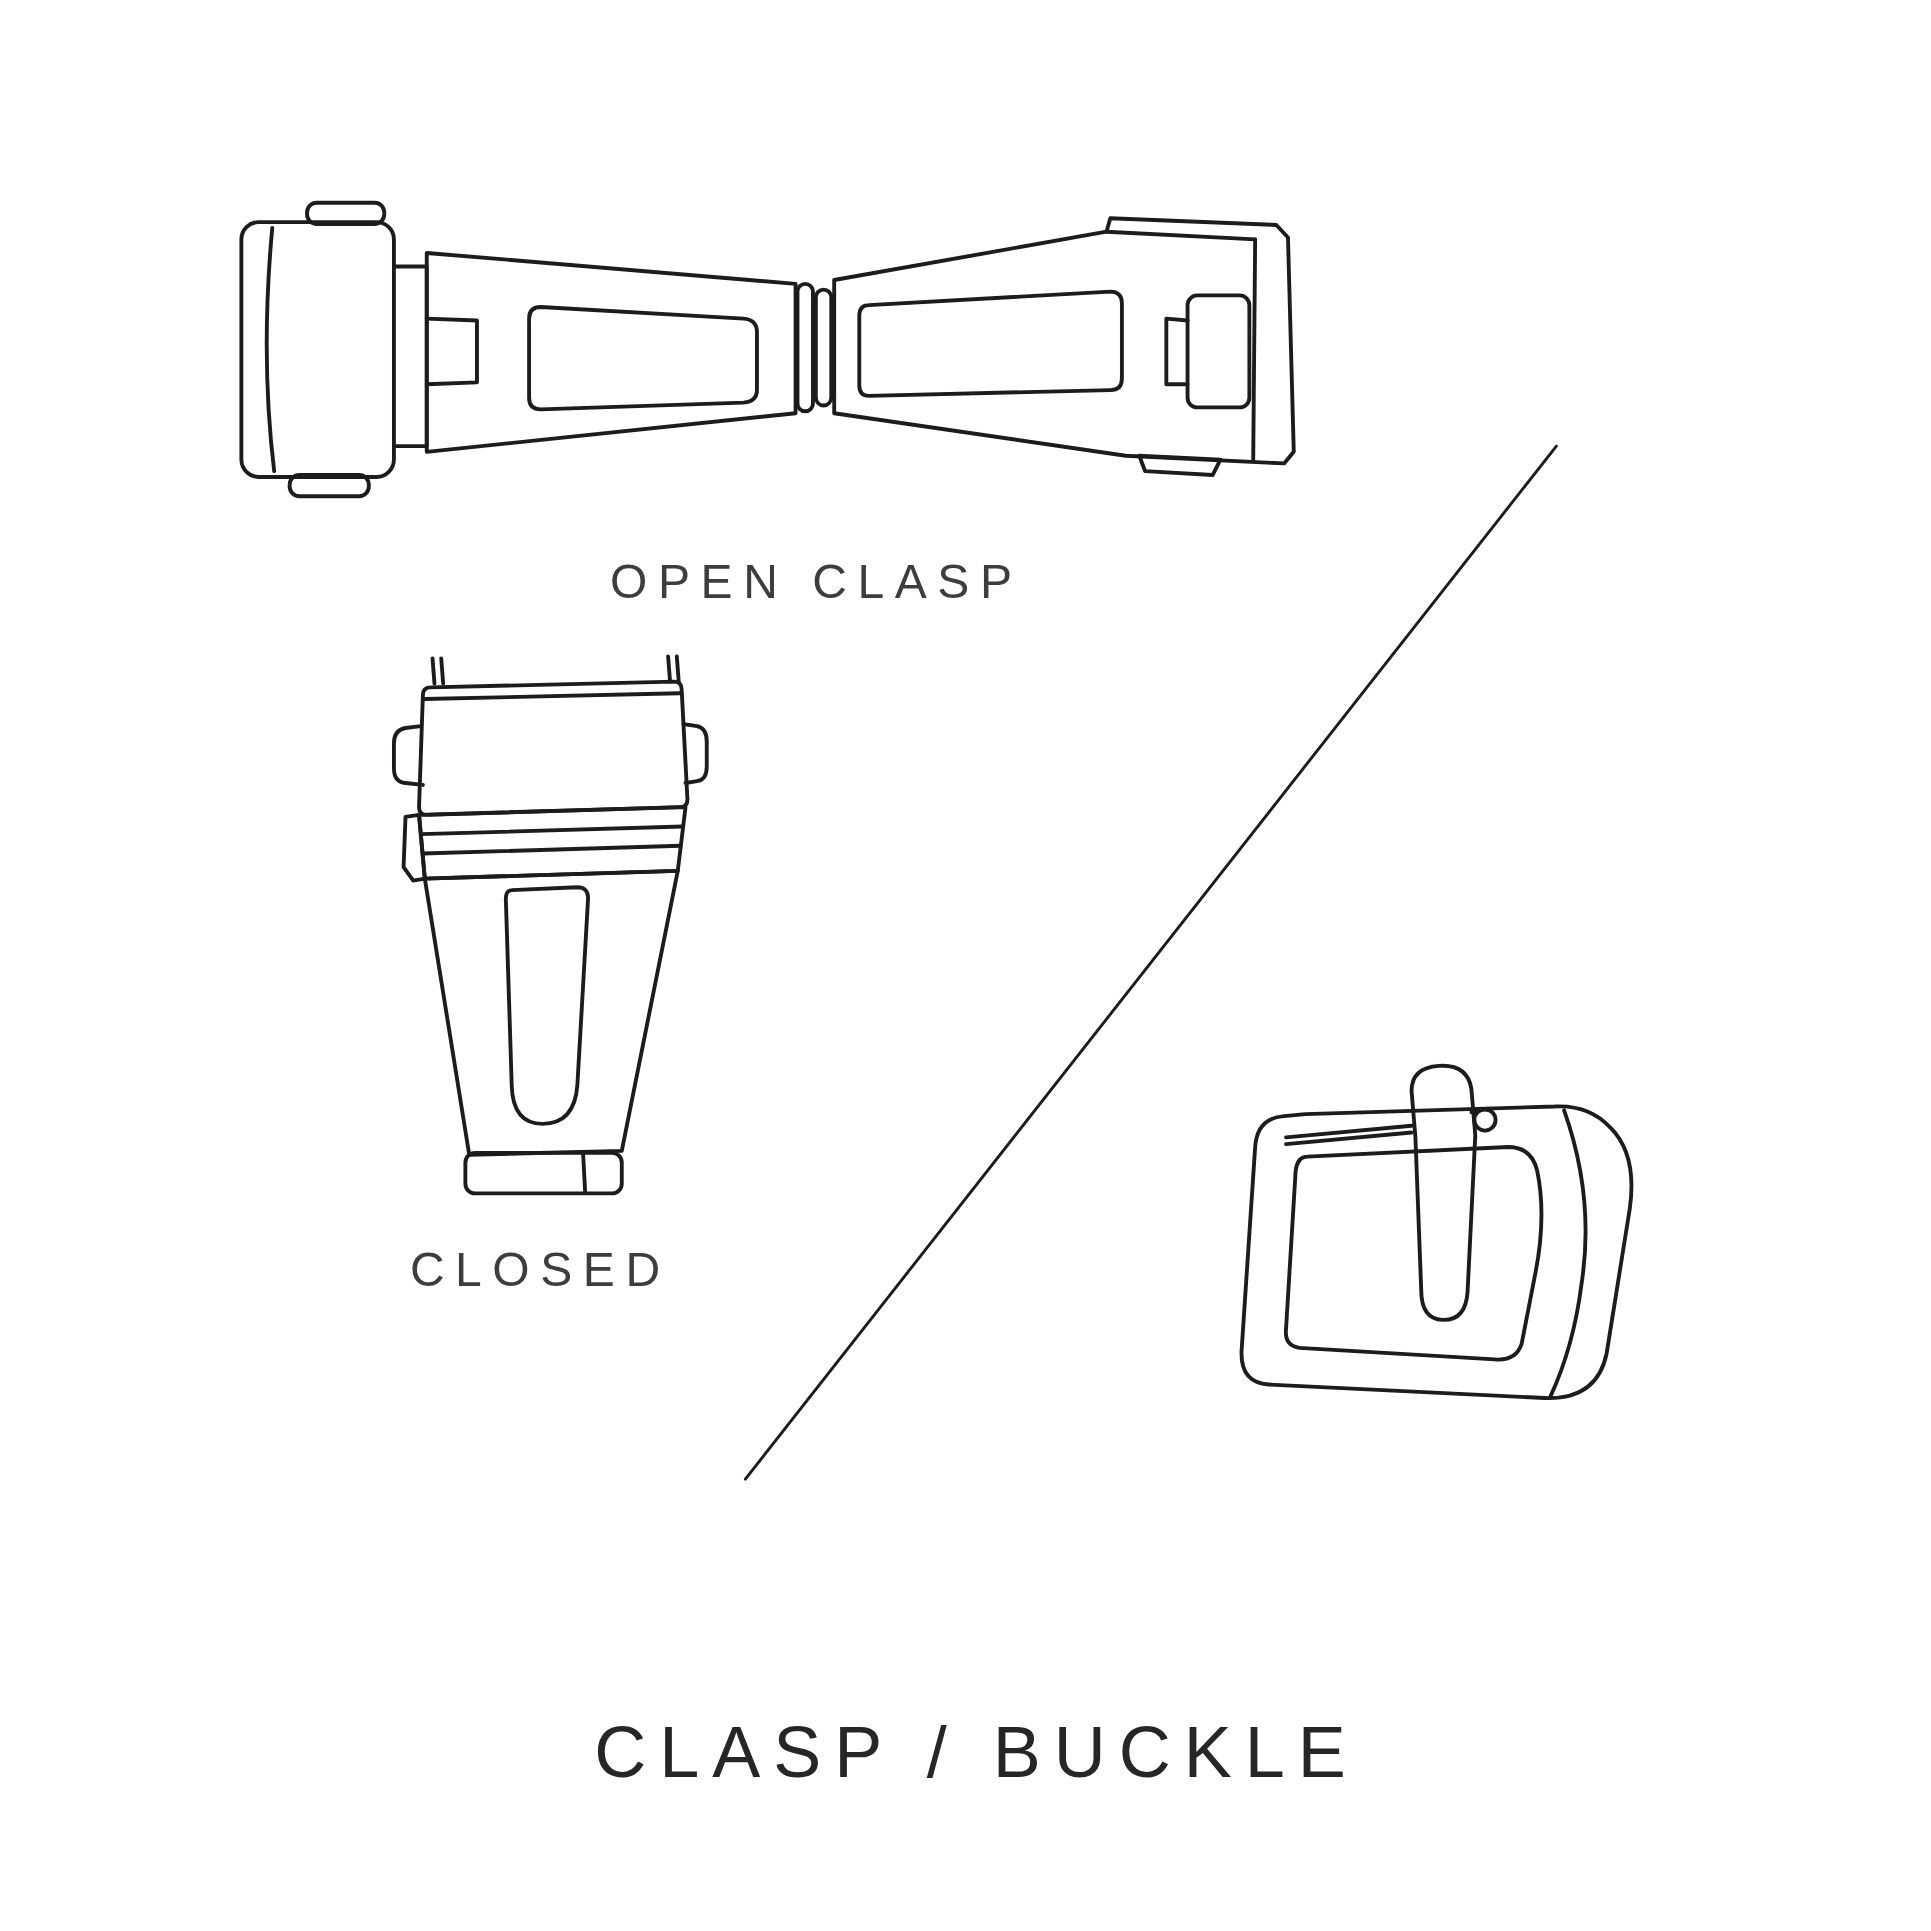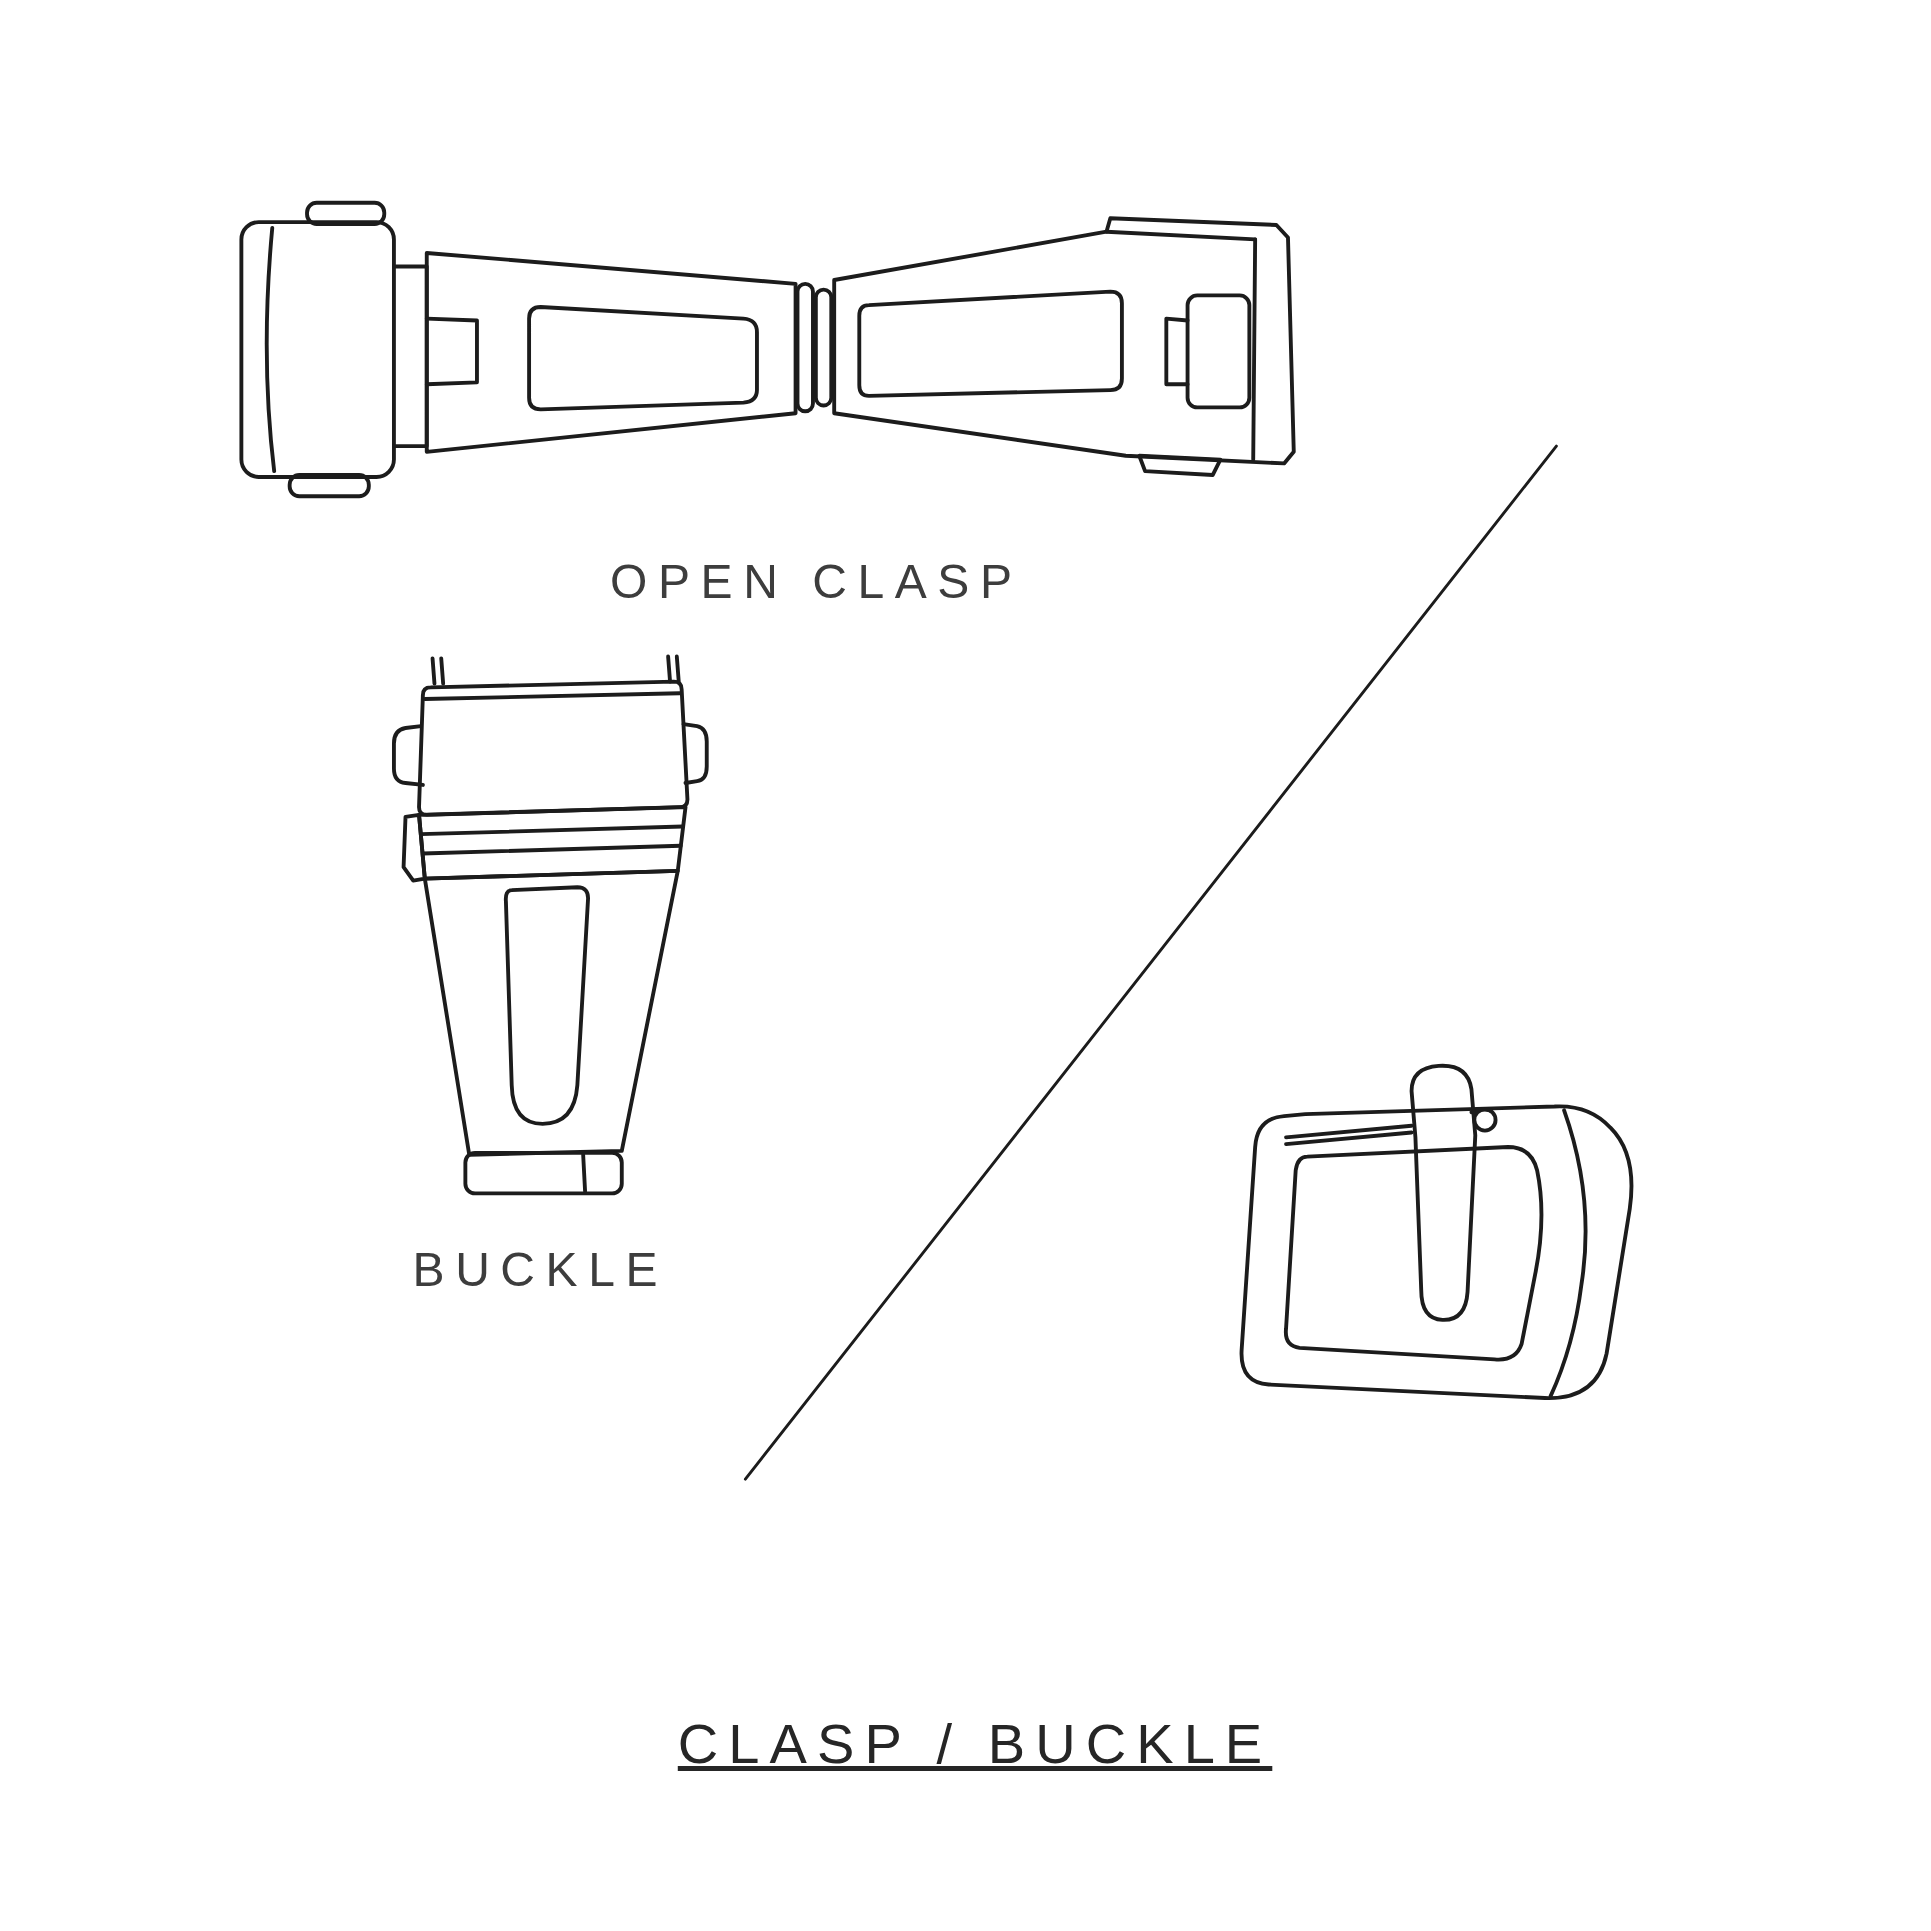--- a/index.html
+++ b/index.html
@@ -29,27 +29,26 @@
     font-size: 48px;
     font-weight: 400;
     letter-spacing: 0.22em;
     text-indent: 0.22em;
     color: var(--text);
     white-space: nowrap;
   }
   .title {
     position: absolute;
     transform: translateX(-50%);
-    font-size: 56px;
+    font-size: 72px;
     font-weight: 400;
     letter-spacing: 0.18em;
     text-indent: 0.18em;
     color: var(--title);
     white-space: nowrap;
-    text-decoration: underline;
   }
 </style>
 </head>
 <body>
 
 <div class="canvas">
 
   <svg class="diagram" width="1931" height="1931" viewBox="0 0 2000 2000" fill="none" stroke="currentColor" stroke-width="4" stroke-linejoin="round" stroke-linecap="round">
 
     <g>
@@ -114,18 +113,18 @@
       <path d="M 1332 1178 L 1462 1166 M 1332 1185 L 1462 1173"></path>
       <circle cx="1538" cy="1160" r="11"></circle>
       <path d="M 1524 1152 Q 1532 1147 1544 1150"></path>
 
       <path d="M 1466 1178 L 1462 1130 Q 1462 1106 1490 1104 Q 1520 1102 1524 1128 L 1528 1176 L 1520 1338 Q 1518 1368 1494 1367 Q 1472 1366 1472 1336 Z"></path>
     </g>
   </svg>
 
   <div class="label" style="left:811px; top:510px;margin-top:44px;">OPEN CLASP</div>
 
-  <div class="label" style="left:535px; top:1242px;">BUCKLE</div>
+  <div class="label" style="left:535px; top:1242px;">CLOSED</div>
 
   <div class="title" style="left:970px; top:1711px;">CLASP / BUCKLE</div>
 
 </div>
 
 
 </body></html>

